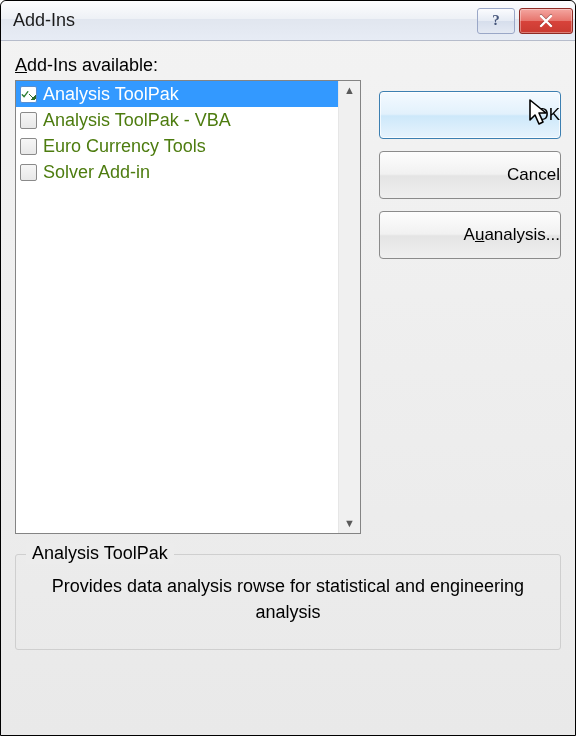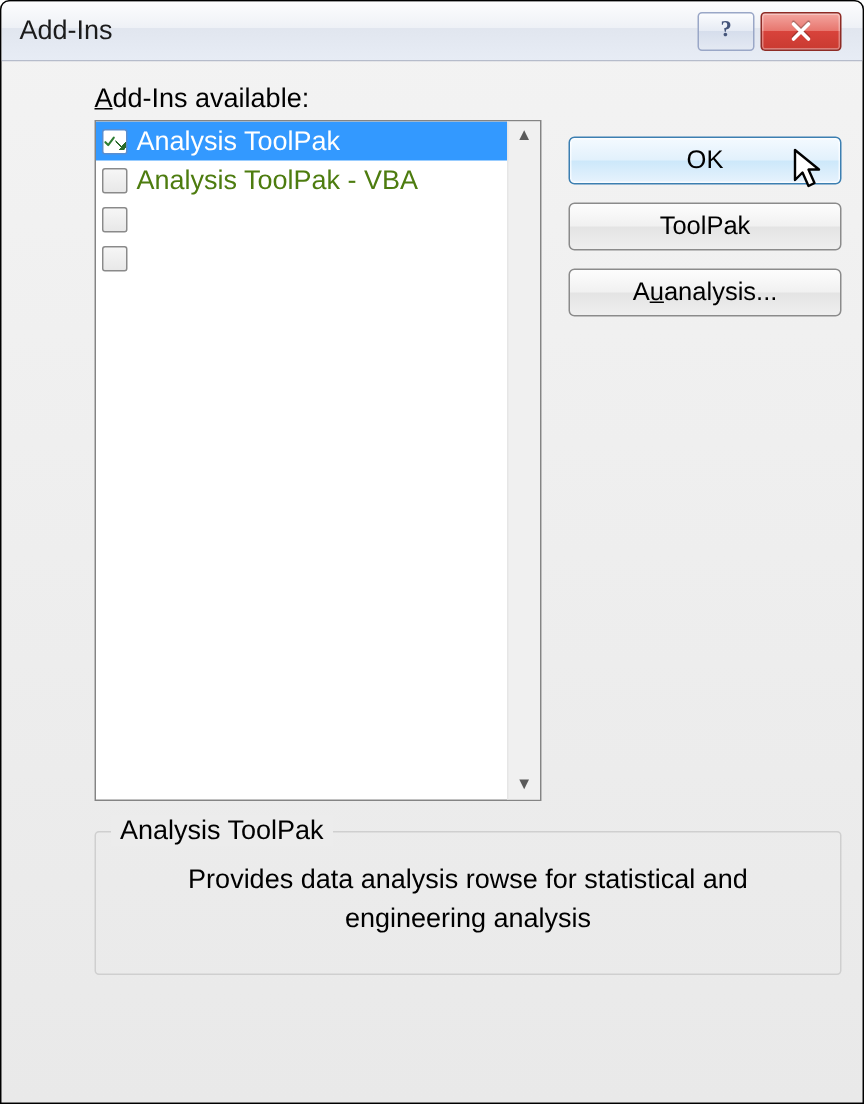--- a/index.html
+++ b/index.html
@@ -22,21 +22,21 @@
     flex-direction: column;
     border-radius: 6px 6px 0 0;
   }
   
   .titlebar {
     height: 40px;
     background: linear-gradient(to bottom, #fdfdfe 0%, #eef1f6 45%, #e1e6ef 46%, #e7ecf5 100%);
     border-bottom: 1px solid #b6bccb;
     display: flex;
     align-items: center;
-    padding: 0 14px 0 12px;
+    padding: 0 2px 0 12px;
     border-radius: 6px 6px 0 0;
   }
   .title-text {
     flex: 1;
     color: #1b1b1b;
     font-size: 18px;
   }
   .tb-btn {
     height: 26px;
     border-radius: 3px;
@@ -63,21 +63,20 @@
     box-shadow: inset 0 0 0 1px rgba(255,255,255,.35);
   }
   .close-btn svg { filter: drop-shadow(0 -1px 0 rgba(0,0,0,.3)); }
 
   
   .client {
     flex: 1;
     padding: 14px 14px 12px 14px;
     display: flex;
     flex-direction: column;
-    margin-left: 48px;
   }
   .top-row {
     display: flex;
     gap: 18px;
   }
   .left-col { flex: 1; display:flex; flex-direction:column; }
   .avail-label {
     margin-bottom: 4px;
     font-size: 18px;
     color: #000;
@@ -156,29 +155,29 @@
 
   
   .right-col {
     width: 182px;
     display: flex;
     flex-direction: column;
     gap: 12px;
     padding-top: 0;
   }
   .btn {
-    height: 32px;
+    height: 48px;
     border: 1px solid #8b8b8b;
     border-radius: 4px;
     background: linear-gradient(to bottom, #fdfdfd 0%, #f1f1f1 48%, #e4e4e4 52%, #efefef 100%);
     font-size: 17px;
     color: #000;
     display:flex;
     align-items:center;
-    justify-content:center;
+    justify-content:flex-end;
     position:relative;
   }
   .btn.default {
     border: 1px solid #3c7fb1;
     background: linear-gradient(to bottom, #f4faff 0%, #e2f1fc 48%, #cde8fa 52%, #e7f3fd 100%);
     box-shadow: inset 0 0 0 1px rgba(255,255,255,.7);
   }
   .btn u { text-decoration: underline; }
 
   
@@ -254,46 +253,48 @@
               <span class="checkbox">
                 
               </span>
               <span class="row-label">Analysis ToolPak - VBA</span>
             </div>
 
             <div class="list-row">
               <span class="checkbox">
                 
               </span>
+              <span class="row-label">Euro Currency Tools</span>
             </div>
 
             <div class="list-row">
               <span class="checkbox">
                 
               </span>
+              <span class="row-label">Solver Add-in</span>
             </div>
 
           </div>
           <div class="scrollbar">
             <div class="scroll-arrow">▲</div>
             <div class="scroll-arrow">▼</div>
           </div>
         </div>
       </div>
 
       <div class="right-col">
         <div style="height:24px"></div>
         <div class="btn default">
           <span>OK</span>
           <svg class="cursor" width="26" height="30" viewBox="0 0 26 30">
             <path d="M2 2 L2 22 L7 17 L11 26 L15 24 L11 15 L18 15 Z" fill="#fff" stroke="#000" stroke-width="1.6" stroke-linejoin="round"></path>
           </svg>
         </div>
         <div class="btn">
-          <span>ToolPak</span>
+          <span>Cancel</span>
         </div>
         <div class="btn">
           <span><span>A</span><u>u</u><span>analysis...</span></span>
         </div>
       </div>
 
     </div>
 
     <div class="groupbox">
       <div class="groupbox-title">Analysis ToolPak</div>

